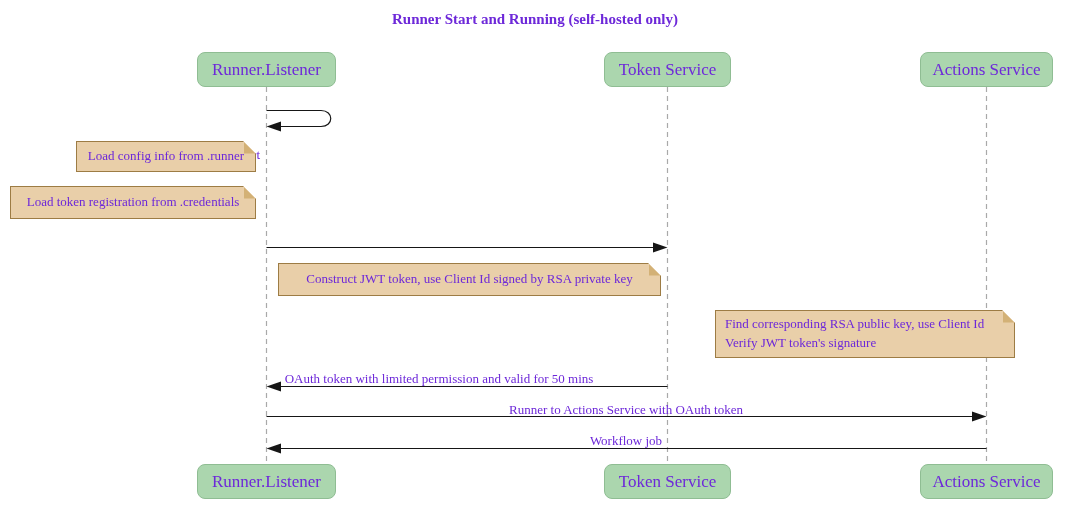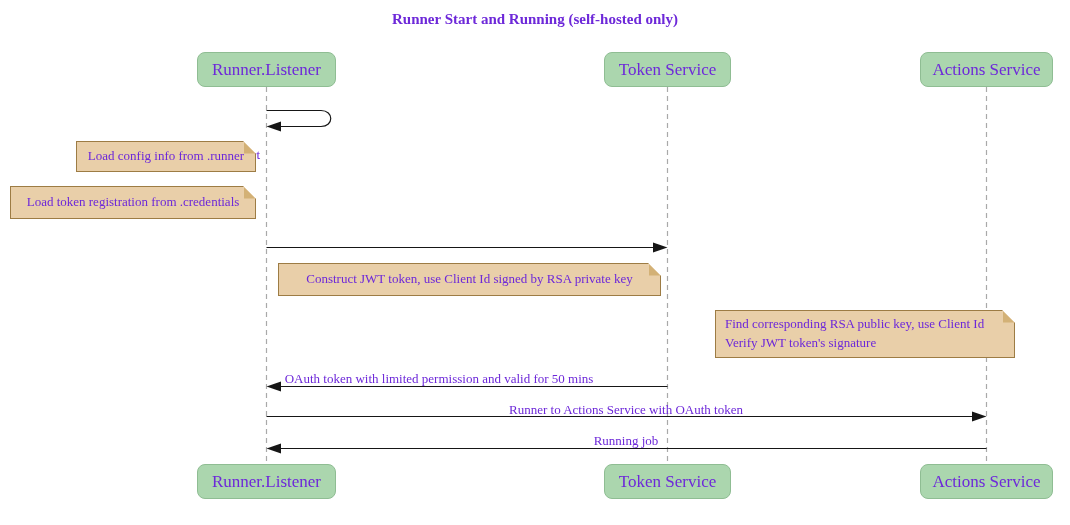--- a/index.html
+++ b/index.html
@@ -97,21 +97,21 @@
   <div class="participant" style="left:604px; top:52px; width:127px;">Token Service</div>
   <div class="participant" style="left:920px; top:52px; width:133px;">Actions Service</div>
 
   <div class="participant" style="left:197px; top:464px; width:139px;">Runner.Listener</div>
   <div class="participant" style="left:604px; top:464px; width:127px;">Token Service</div>
   <div class="participant" style="left:920px; top:464px; width:133px;">Actions Service</div>
 
   <div class="msg-label right-end" style="left:260px; top:103px;">Start</div>
   <div class="msg-label center" style="left:439px; top:371px;">OAuth token with limited permission and valid for 50 mins</div>
   <div class="msg-label center" style="left:626px; top:402px;">Runner to Actions Service with OAuth token</div>
-  <div class="msg-label center" style="left:626px; top:433px;">Running job</div>
+  <div class="msg-label center" style="left:626px; top:433px;">Workflow job</div>
 
   <div class="note" style="left:76px; top:141px; width:180px; height:31px;">
     <span>Load config info from .runner</span>
     <span class="note-fold"></span>
   </div>
   <div class="note" style="left:278px; top:263px; width:383px; height:33px;">
     <span>Construct JWT token, use Client Id signed by RSA private key</span>
     <span class="note-fold"></span>
   </div>
   <div class="note" style="left:10px; top:186px; width:246px; height:33px;">

